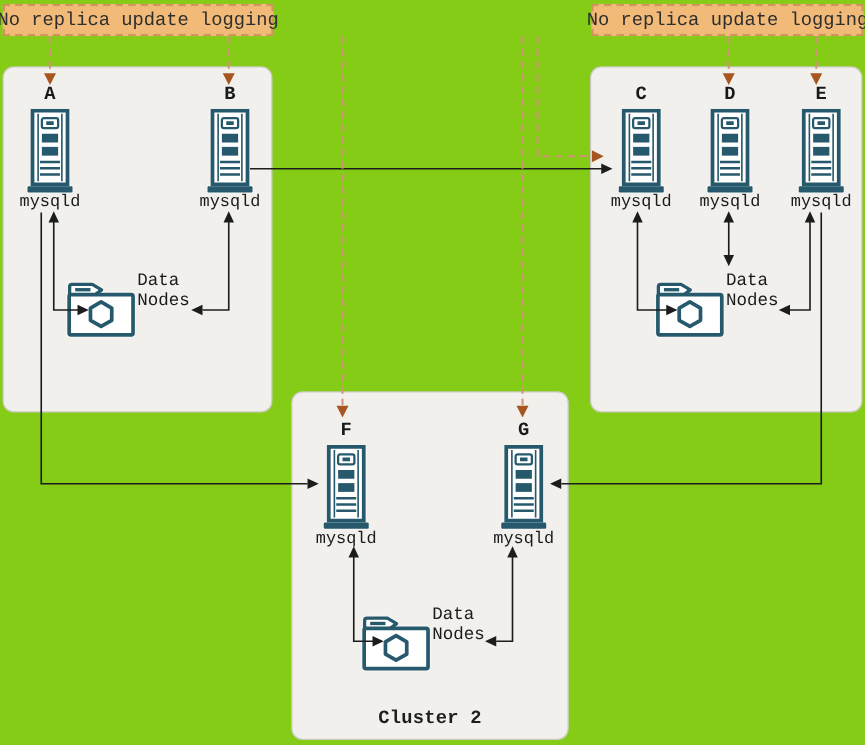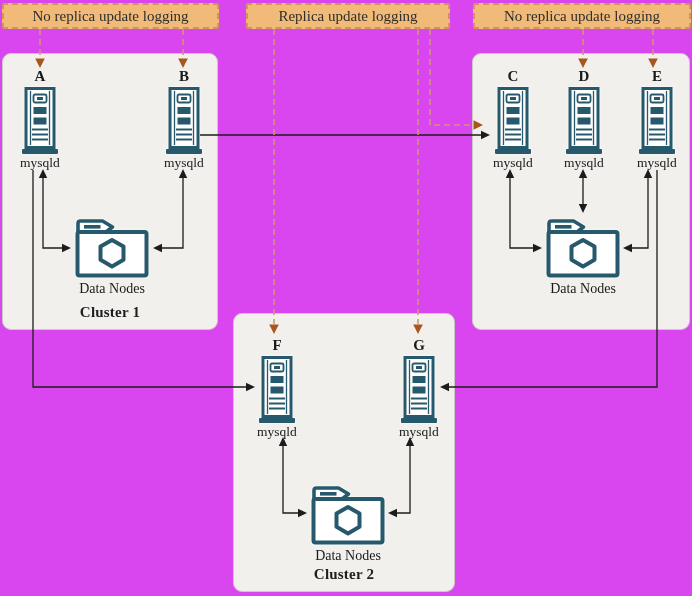--- a/index.html
+++ b/index.html
@@ -1,53 +1,50 @@
 <!DOCTYPE html>
 <html><head>
 <meta charset="utf-8">
 <style>
   html,body{margin:0;padding:0;background:#ffffff;}
   .stage{
-    position:relative;width:692px;height:596px;background:#d946ef;
-    font-family:Liberation Serif, serif;overflow:hidden;
+    position:relative;width:692px;height:596px;background:#84cc16;
+    font-family:Liberation Mono, monospace;overflow:hidden;
     -webkit-font-smoothing:antialiased;
   }
   .toplabel{
     position:absolute;top:3px;height:26px;box-sizing:border-box;
     background:#F1BA78;border:2px dashed #D0945C;border-radius:2px;
     display:flex;align-items:center;justify-content:center;
     font-size:15px;color:#2E2E2E;white-space:nowrap;
   }
   .cluster{
     position:absolute;background:#F1F0ED;border:1px solid #CDCAC4;
     border-radius:9px;box-sizing:border-box;
   }
   .cluster-title{
     position:absolute;left:0;right:0;bottom:8px;text-align:center;
     font-size:15px;font-weight:bold;color:#1E1E1E;letter-spacing:.2px;
   }
   .node{position:absolute;width:64px;display:flex;flex-direction:column;align-items:center;}
   .node-letter{font-size:15px;font-weight:bold;color:#191919;height:18px;line-height:18px;margin-bottom:2px;}
   .daemon{font-size:13.5px;color:#1A1A1A;height:16px;line-height:16px;margin-top:0px;}
   .server-svg{display:block;filter:drop-shadow(0 0 1px #ffffff);}
-  .datanodes{position:absolute;width:120px;display:flex;flex-direction:column;align-items:center;}
+  .datanodes{position:absolute;width:120px;display:flex;flex-direction:row;}
   .dn-label{font-size:14px;color:#1A1A1A;margin-top:3px;height:16px;line-height:16px;}
   .folder-svg{display:block;filter:drop-shadow(0 0 1px #ffffff);}
   .overlay{position:absolute;left:0;top:0;pointer-events:none;}
 </style>
 </head>
 <body>
 
 <div class="stage">
 
   <div class="toplabel" style="left:2px;width:217px;">
     <span>No replica update logging</span>
-  </div>
-  <div class="toplabel" style="left:246px;width:204px;">
-    <span>Replica update logging</span>
   </div>
   <div class="toplabel" style="left:473px;width:218px;">
     <span>No replica update logging</span>
   </div>
 
   <svg width="0" height="0" style="position:absolute">
     <defs>
       <g id="server-icon">
         <rect x="1" y="62" width="36" height="5" rx="1" fill="#27596D"></rect>
         <rect x="5" y="1.5" width="28" height="59" fill="#ffffff" stroke="#27596D" stroke-width="3"></rect>
@@ -84,21 +81,20 @@
           <use href="#server-icon"></use>
         </svg>
       <div class="daemon">mysqld</div>
     </div>
     <div class="datanodes" style="left:49px;top:160px;">
       <svg class="folder-svg" width="78" height="64" viewBox="0 0 78 64">
           <use href="#folder-icon"></use>
         </svg>
       <div class="dn-label">Data Nodes</div>
     </div>
-    <div class="cluster-title">Cluster 1</div>
   </div>
 
   <div class="cluster" style="left:472px;top:53px;width:218px;height:277px;">
     <div class="node" style="left:8px;top:13px;">
       <div class="node-letter">C</div>
       <svg class="server-svg" width="38" height="68" viewBox="0 0 38 68">
           <use href="#server-icon"></use>
         </svg>
       <div class="daemon">mysqld</div>
     </div>

